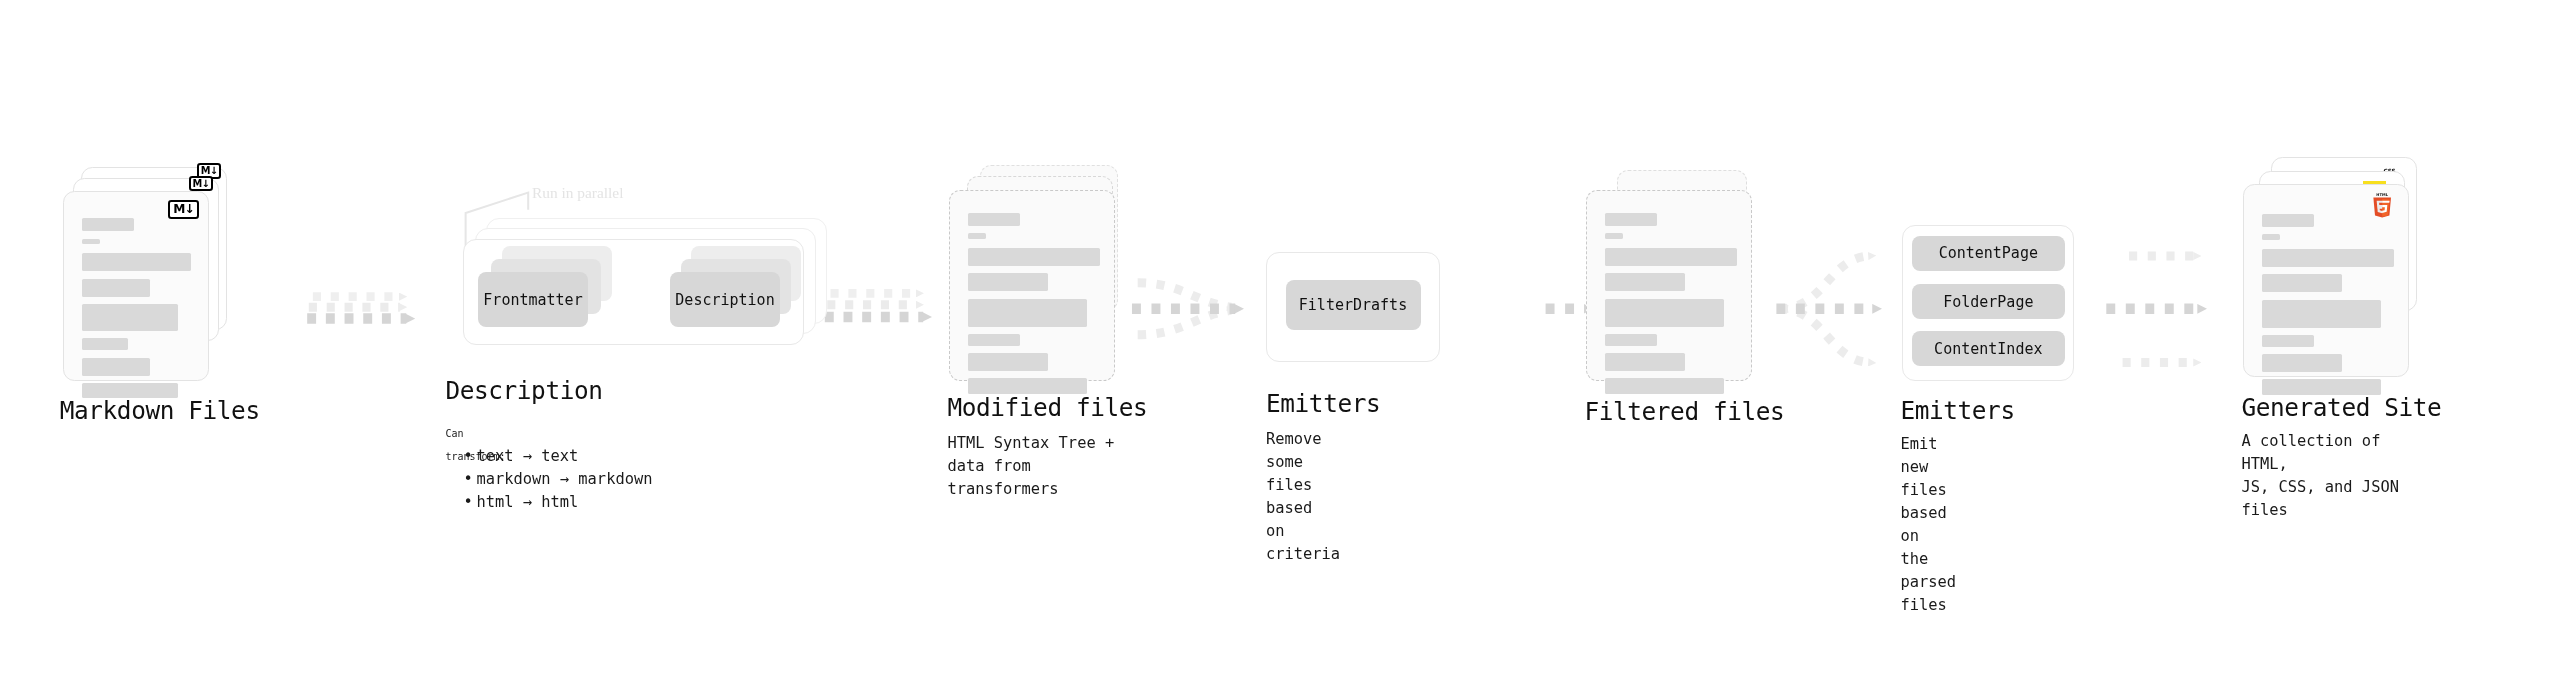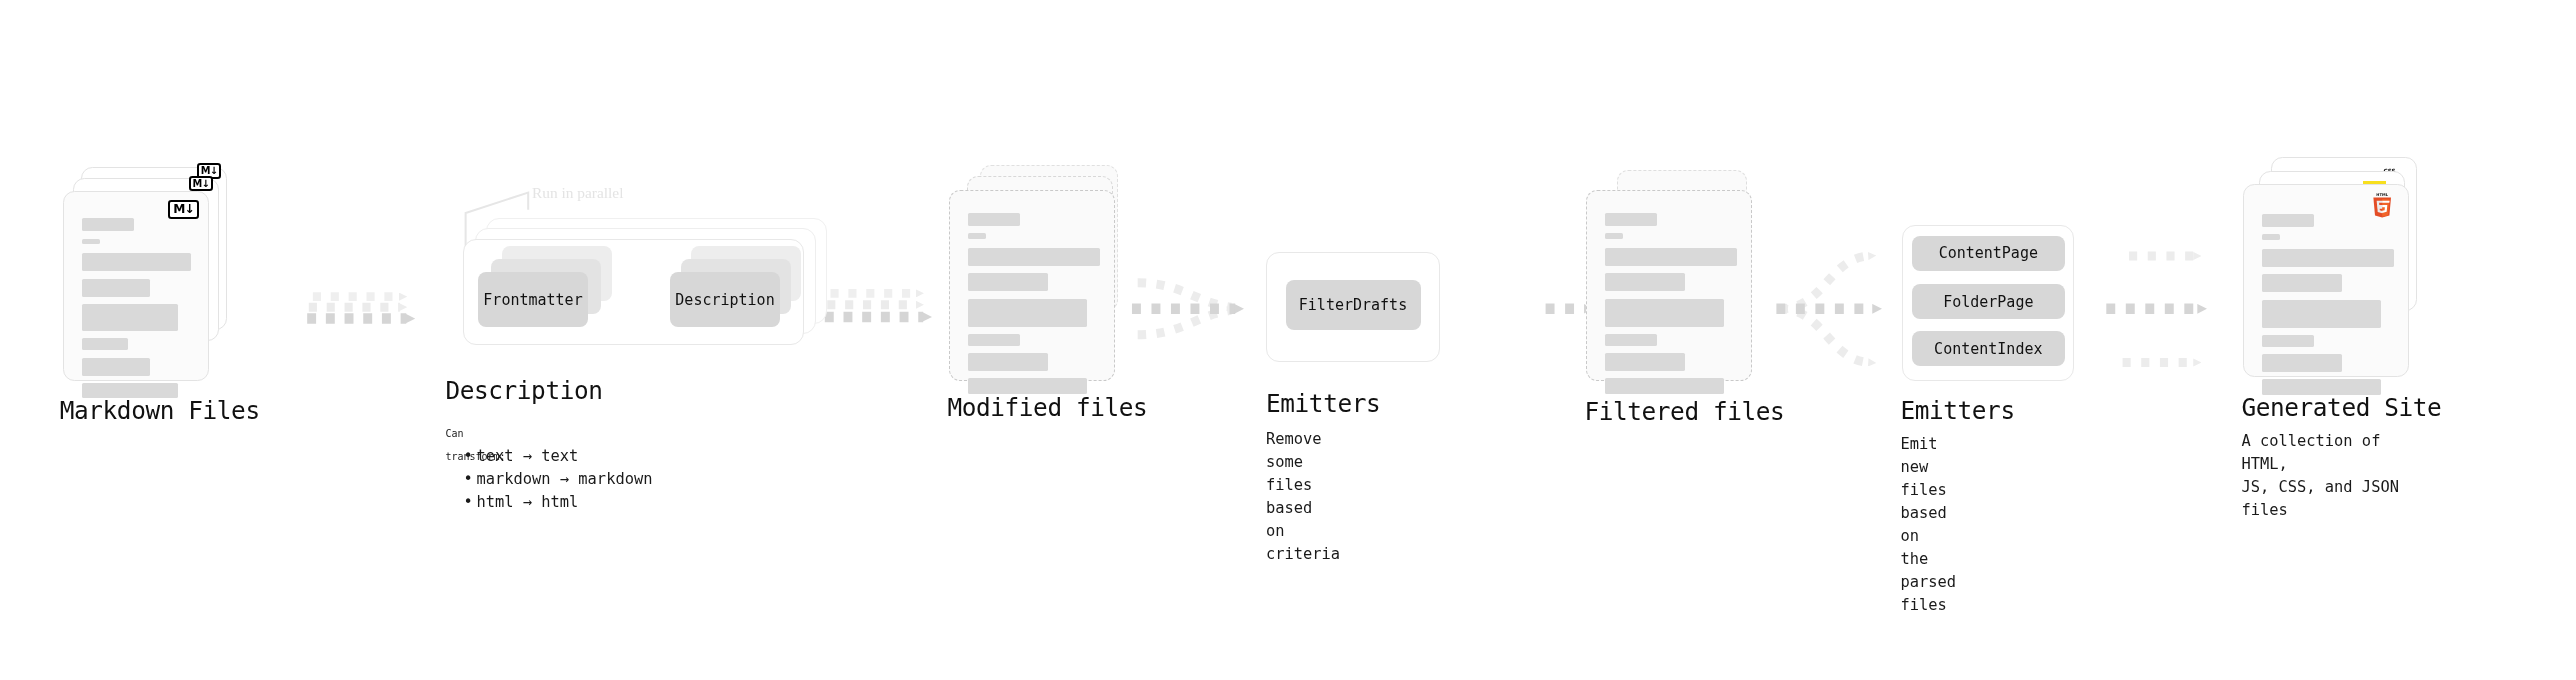--- a/index.html
+++ b/index.html
@@ -297,20 +297,22 @@
           <div class="doc-line" style="width:132px;height:18px;"></div>
           <div class="doc-line" style="width:80px;height:18px;"></div>
           <div class="doc-line" style="width:119px;height:28.4px;"></div>
           <div class="doc-line" style="width:52px;height:11.4px;"></div>
           <div class="doc-line" style="width:80px;height:18px;"></div>
           <div class="doc-line" style="width:119px;height:15.4px;"></div>
         </div>
       </div>
     </div>
     <div class="stage-title" style="position:absolute; left:-1.6px; top:228px;">Modified files</div>
+    <div class="stage-desc" style="position:absolute; left:-1.6px; top:267px;">HTML Syntax Tree +
+data from transformers</div>
   </div>
 
   <div class="stage" style="left:1266px; top:252px;">
     <div class="plugin-box" style="left:0px; top:0px; width:174px; height:110px;"></div>
     <div class="chip" style="left:19.5px; top:28.4px; width:135px; height:50px;">
       <span>FilterDrafts</span>
     </div>
     <div class="stage-title" style="position:absolute; left:0px; top:137px;">Emitters</div>
     <div class="stage-desc" style="position:absolute; left:0px; top:176px;">Remove some files based
 on criteria</div>

